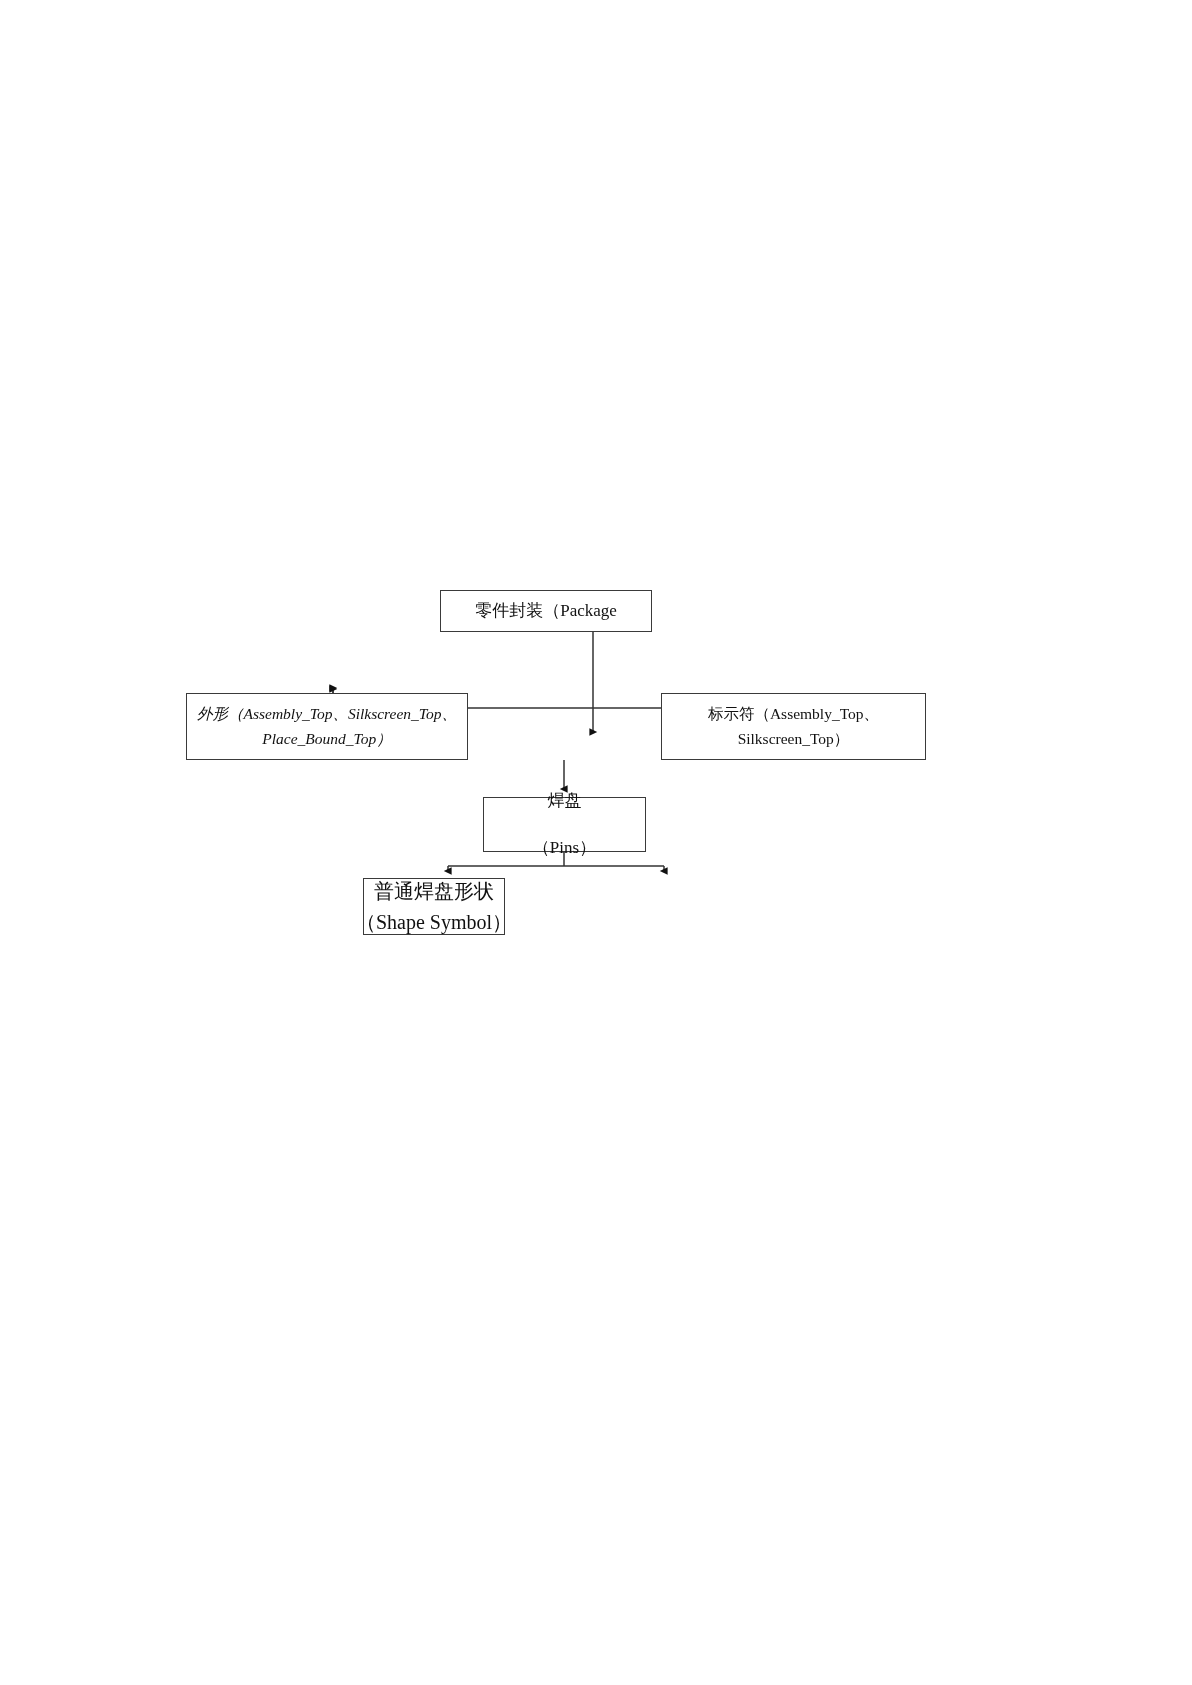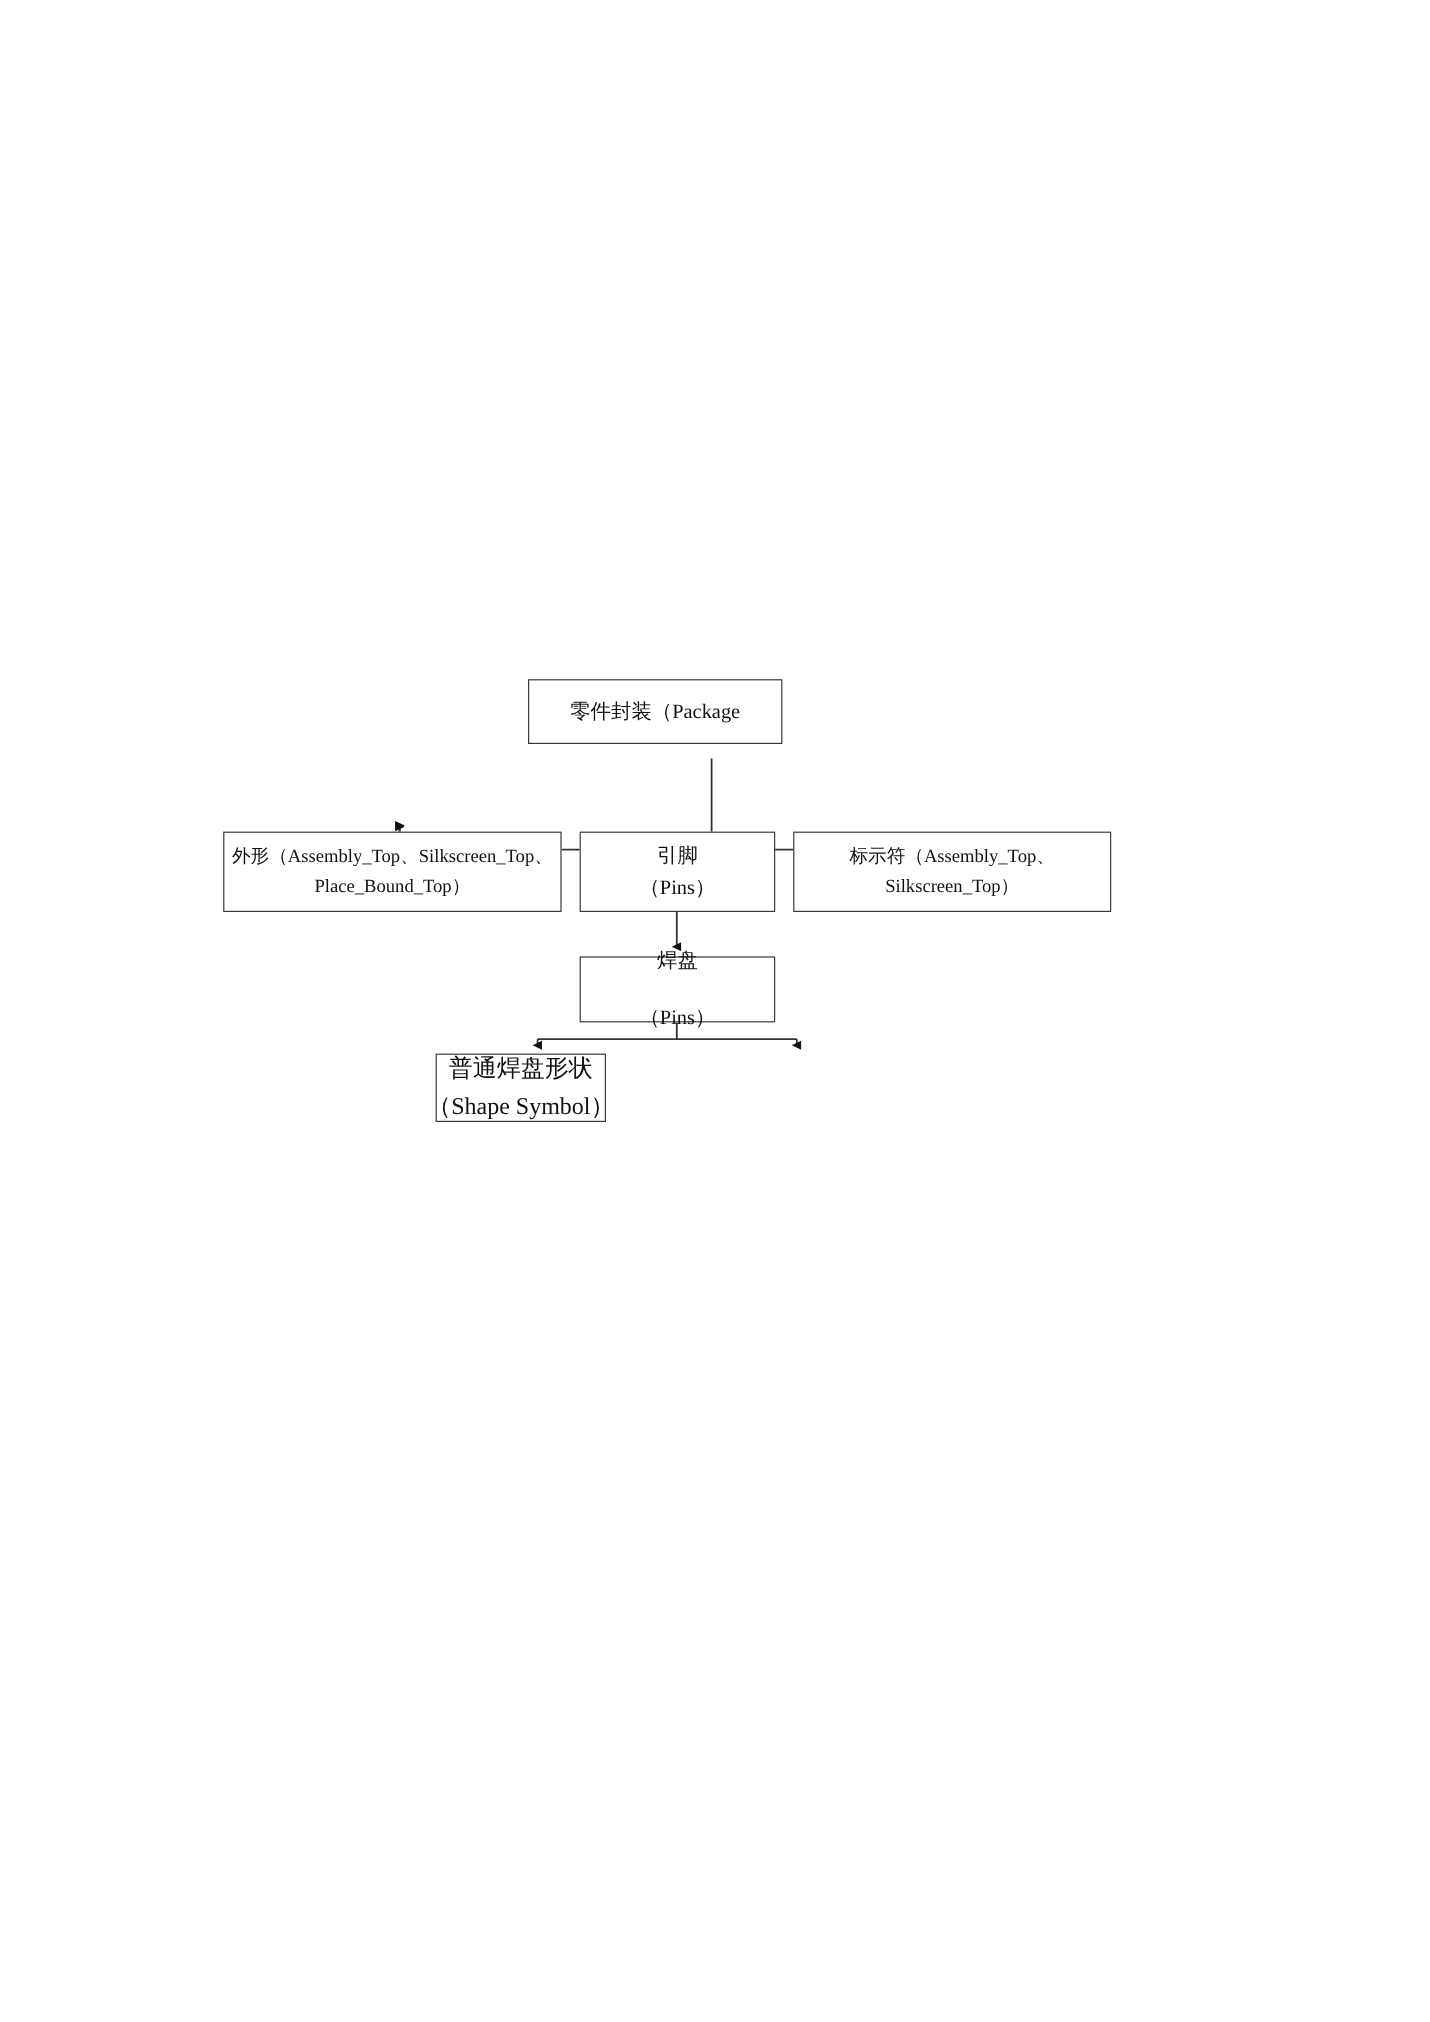--- a/index.html
+++ b/index.html
@@ -43,33 +43,34 @@
     z-index: 2;
     padding: 2px 6px;
   }
   .node .line {
     display: block;
     white-space: nowrap;
   }
   
   #node-package {
     left: 440px;
-    top: 566px;
+    top: 590px;
     width: 212px;
-    height: 54px;
+    height: 42px;
     justify-content: center;
   }
   #node-package .line { font-size: 17px; }
 
   #node-outline {
     left: 186px;
     top: 693px;
     width: 282px;
     height: 67px;
     font-size: 15.5px;
+    font-style: italic;
   }
   #node-pins {
     left: 483px;
     top: 693px;
     width: 163px;
     height: 67px;
   }
   #node-designator {
     left: 661px;
     top: 693px;
@@ -169,24 +170,20 @@
 
     <div class="node" id="node-package">
       <span class="line">零件封装（Package</span>
     </div>
 
     <div class="node" id="node-outline">
       <span class="line">外形（Assembly_Top、Silkscreen_Top、</span>
       <span class="line">Place_Bound_Top）</span>
     </div>
 
-    <div class="node" id="node-pins">
-      <span class="line">引脚</span>
-      <span class="line">（Pins）</span>
-    </div>
 
     <div class="node" id="node-designator">
       <span class="line">标示符（Assembly_Top、</span>
       <span class="line">Silkscreen_Top）</span>
     </div>
 
     <div class="node" id="node-pads">
       <span class="line">焊盘</span>
       <span class="line">（Pins）</span>
     </div>

